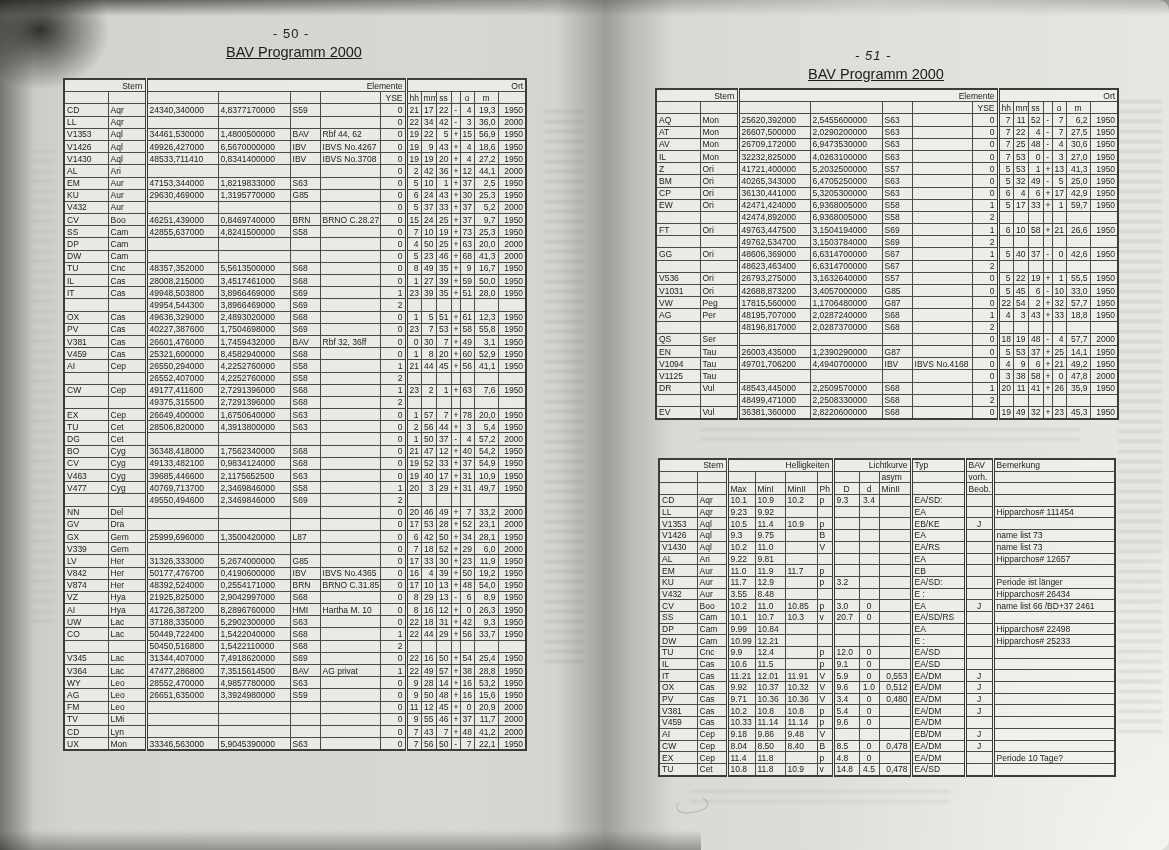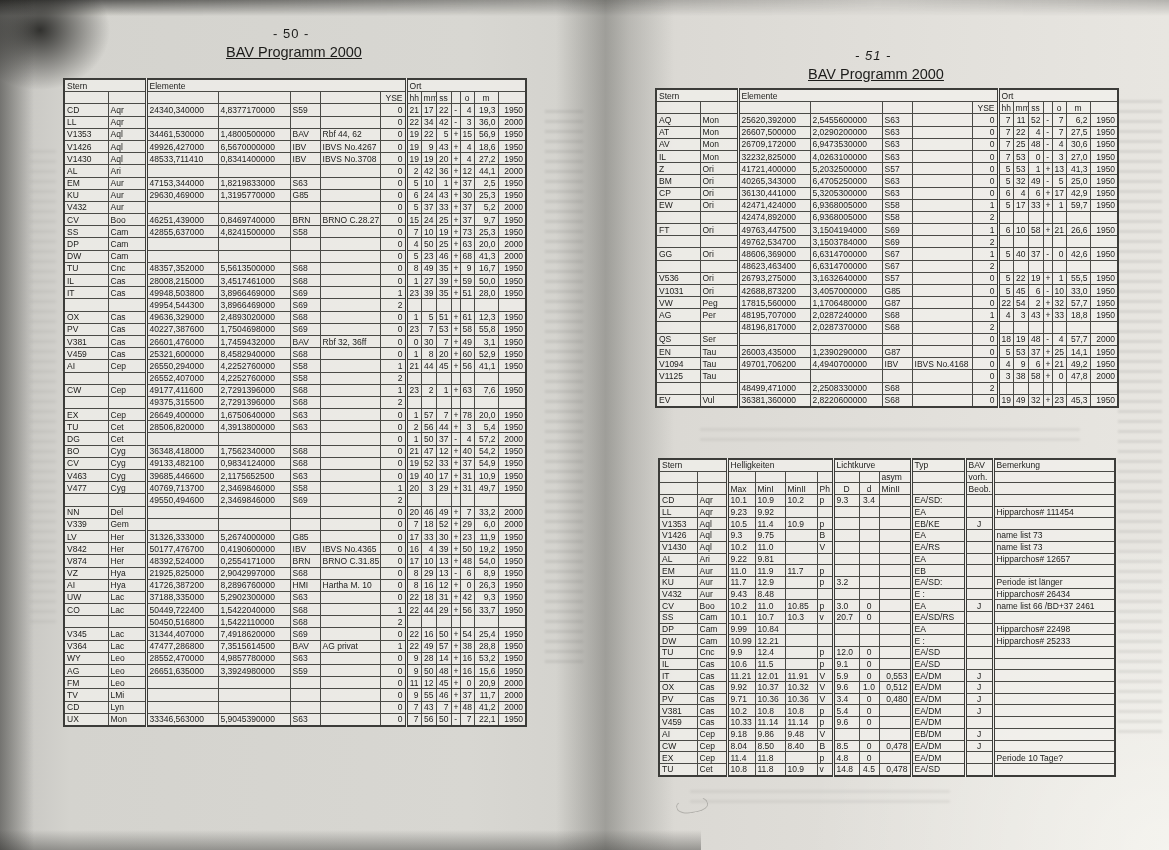--- a/index.html
+++ b/index.html
@@ -1,19 +1,19 @@
 <!DOCTYPE html>
 <html><head>
 <meta charset="utf-8">
 <style>
   html,body{margin:0;padding:0;}
   body{width:1169px;height:850px;position:relative;overflow:hidden;
        font-family:"Liberation Sans",sans-serif;background:#b9b8b4;}
   #scan{position:absolute;inset:0;width:1169px;height:850px;
-    background:linear-gradient(90deg,#c3c2be 0,#d4d3ce 6%,#d8d7d2 40%,#d2d1cc 52%,#dbd9d4 58%,#e2e0db 80%,#e8e6e1 100%);}
+    background:linear-gradient(90deg,#c3c2be 0,#d4d3ce 6%,#d8d7d2 40%,#d2d1cc 52%,#dbd9d4 58%,#e2e0db 80%,#e8e6e1 100%);border-radius:10px;}
   
   .shade{position:absolute;pointer-events:none;}
   #shade-top{left:0;top:0;width:100%;height:16px;
     background:linear-gradient(90deg,rgba(25,25,23,.7),rgba(25,25,23,.3) 50%,rgba(25,25,23,.12) 75%,rgba(25,25,23,.25));
     -webkit-mask-image:linear-gradient(180deg,#000,transparent);mask-image:linear-gradient(180deg,#000,transparent);}
   #shade-corner{left:-30px;top:-30px;width:140px;height:120px;
     background:radial-gradient(closest-side,rgba(10,10,8,.8),transparent);}
   #shade-left{left:0;top:0;width:34px;height:100%;
     background:linear-gradient(90deg,rgba(20,20,18,.45),transparent);}
   #shade-bottom{left:0;bottom:0;width:60%;height:20px;
@@ -28,21 +28,21 @@
   
   .pageno{position:absolute;font-size:13px;color:#1c1c1a;letter-spacing:1px;white-space:nowrap;}
   .ptitle{position:absolute;font-size:14.5px;color:#1c1c1a;white-space:nowrap;text-decoration:underline;}
   
   table.sheet{position:absolute;border-collapse:collapse;table-layout:fixed;
     background:rgba(242,241,237,.72);border:2px solid #3c3c39;}
   table.sheet td,table.sheet th{border:1px solid #4a4a46;color:#1b1b19;
     font-size:8.5px;font-weight:400;line-height:10px;height:11.2px;
     padding:0 2px;overflow:hidden;white-space:nowrap;}
   table.props td,table.props th{height:10.7px;}
-  th.h1{font-size:9px;text-align:left;}
+  th.h1{font-size:9px;text-align:right;}
   th.sub{font-size:7.5px;text-align:center;color:#242422;}
   td.al,th.al{text-align:left;} td.ar,th.ar{text-align:right;} td.ac,th.ac{text-align:center;}
   .dl{border-left:3px double #3c3c39 !important;}
   
   #squiggle{position:absolute;left:676px;top:797px;width:30px;height:14px;
     border:1.4px solid rgba(70,70,66,.5);border-radius:50% 60% 40% 55%;
     border-top-color:transparent;transform:rotate(-12deg);opacity:.55;}
 </style>
 </head>
 <body>
@@ -645,20 +645,52 @@
           <td class="ar">0</td>
           <td class="ar dl">20</td>
           <td class="ar">46</td>
           <td class="ar">49</td>
           <td class="ac">+</td>
           <td class="ar">7</td>
           <td class="ar">33,2</td>
           <td class="ar">2000</td>
         </tr>
         <tr>
+          <td class="al">GV</td>
+          <td class="al">Dra</td>
+          <td class="al dl"></td>
+          <td class="al"></td>
+          <td class="al"></td>
+          <td class="al"></td>
+          <td class="ar">0</td>
+          <td class="ar dl">17</td>
+          <td class="ar">53</td>
+          <td class="ar">28</td>
+          <td class="ac">+</td>
+          <td class="ar">52</td>
+          <td class="ar">23,1</td>
+          <td class="ar">2000</td>
+        </tr>
+        <tr>
+          <td class="al">GX</td>
+          <td class="al">Gem</td>
+          <td class="al dl">25999,696000</td>
+          <td class="al">1,3500420000</td>
+          <td class="al">L87</td>
+          <td class="al"></td>
+          <td class="ar">0</td>
+          <td class="ar dl">6</td>
+          <td class="ar">42</td>
+          <td class="ar">50</td>
+          <td class="ac">+</td>
+          <td class="ar">34</td>
+          <td class="ar">28,1</td>
+          <td class="ar">1950</td>
+        </tr>
+        <tr>
           <td class="al">V339</td>
           <td class="al">Gem</td>
           <td class="al dl"></td>
           <td class="al"></td>
           <td class="al"></td>
           <td class="al"></td>
           <td class="ar">0</td>
           <td class="ar dl">7</td>
           <td class="ar">18</td>
           <td class="ar">52</td>
@@ -1314,20 +1346,36 @@
           <td class="al"></td>
           <td class="al"></td>
           <td class="ar">0</td>
           <td class="ar dl">3</td>
           <td class="ar">38</td>
           <td class="ar">58</td>
           <td class="ac">+</td>
           <td class="ar">0</td>
           <td class="ar">47,8</td>
           <td class="ar">2000</td>
+        </tr>
+        <tr>
+          <td class="al">DR</td>
+          <td class="al">Vul</td>
+          <td class="al dl">48543,445000</td>
+          <td class="al">2,2509570000</td>
+          <td class="al">S68</td>
+          <td class="al"></td>
+          <td class="ar">1</td>
+          <td class="ar dl">20</td>
+          <td class="ar">11</td>
+          <td class="ar">41</td>
+          <td class="ac">+</td>
+          <td class="ar">26</td>
+          <td class="ar">35,9</td>
+          <td class="ar">1950</td>
         </tr>
         <tr>
           <td class="al"></td>
           <td class="al"></td>
           <td class="al dl">48499,471000</td>
           <td class="al">2,2508330000</td>
           <td class="al">S68</td>
           <td class="al"></td>
           <td class="ar">2</td>
           <td class="ar dl"></td>
@@ -1519,21 +1567,21 @@
           <td class="al dl">3.2</td>
           <td class="ac"></td>
           <td class="ar"></td>
           <td class="al dl">EA/SD:</td>
           <td class="ac dl"></td>
           <td class="al dl">Periode ist länger</td>
         </tr>
         <tr>
           <td class="al">V432</td>
           <td class="al">Aur</td>
-          <td class="al dl">9.43</td>
+          <td class="al dl">3.55</td>
           <td class="al">8.48</td>
           <td class="al"></td>
           <td class="al"></td>
           <td class="al dl"></td>
           <td class="ac"></td>
           <td class="ar"></td>
           <td class="al dl">E :</td>
           <td class="ac dl"></td>
           <td class="al dl">Hipparchos# 26434</td>
         </tr>

